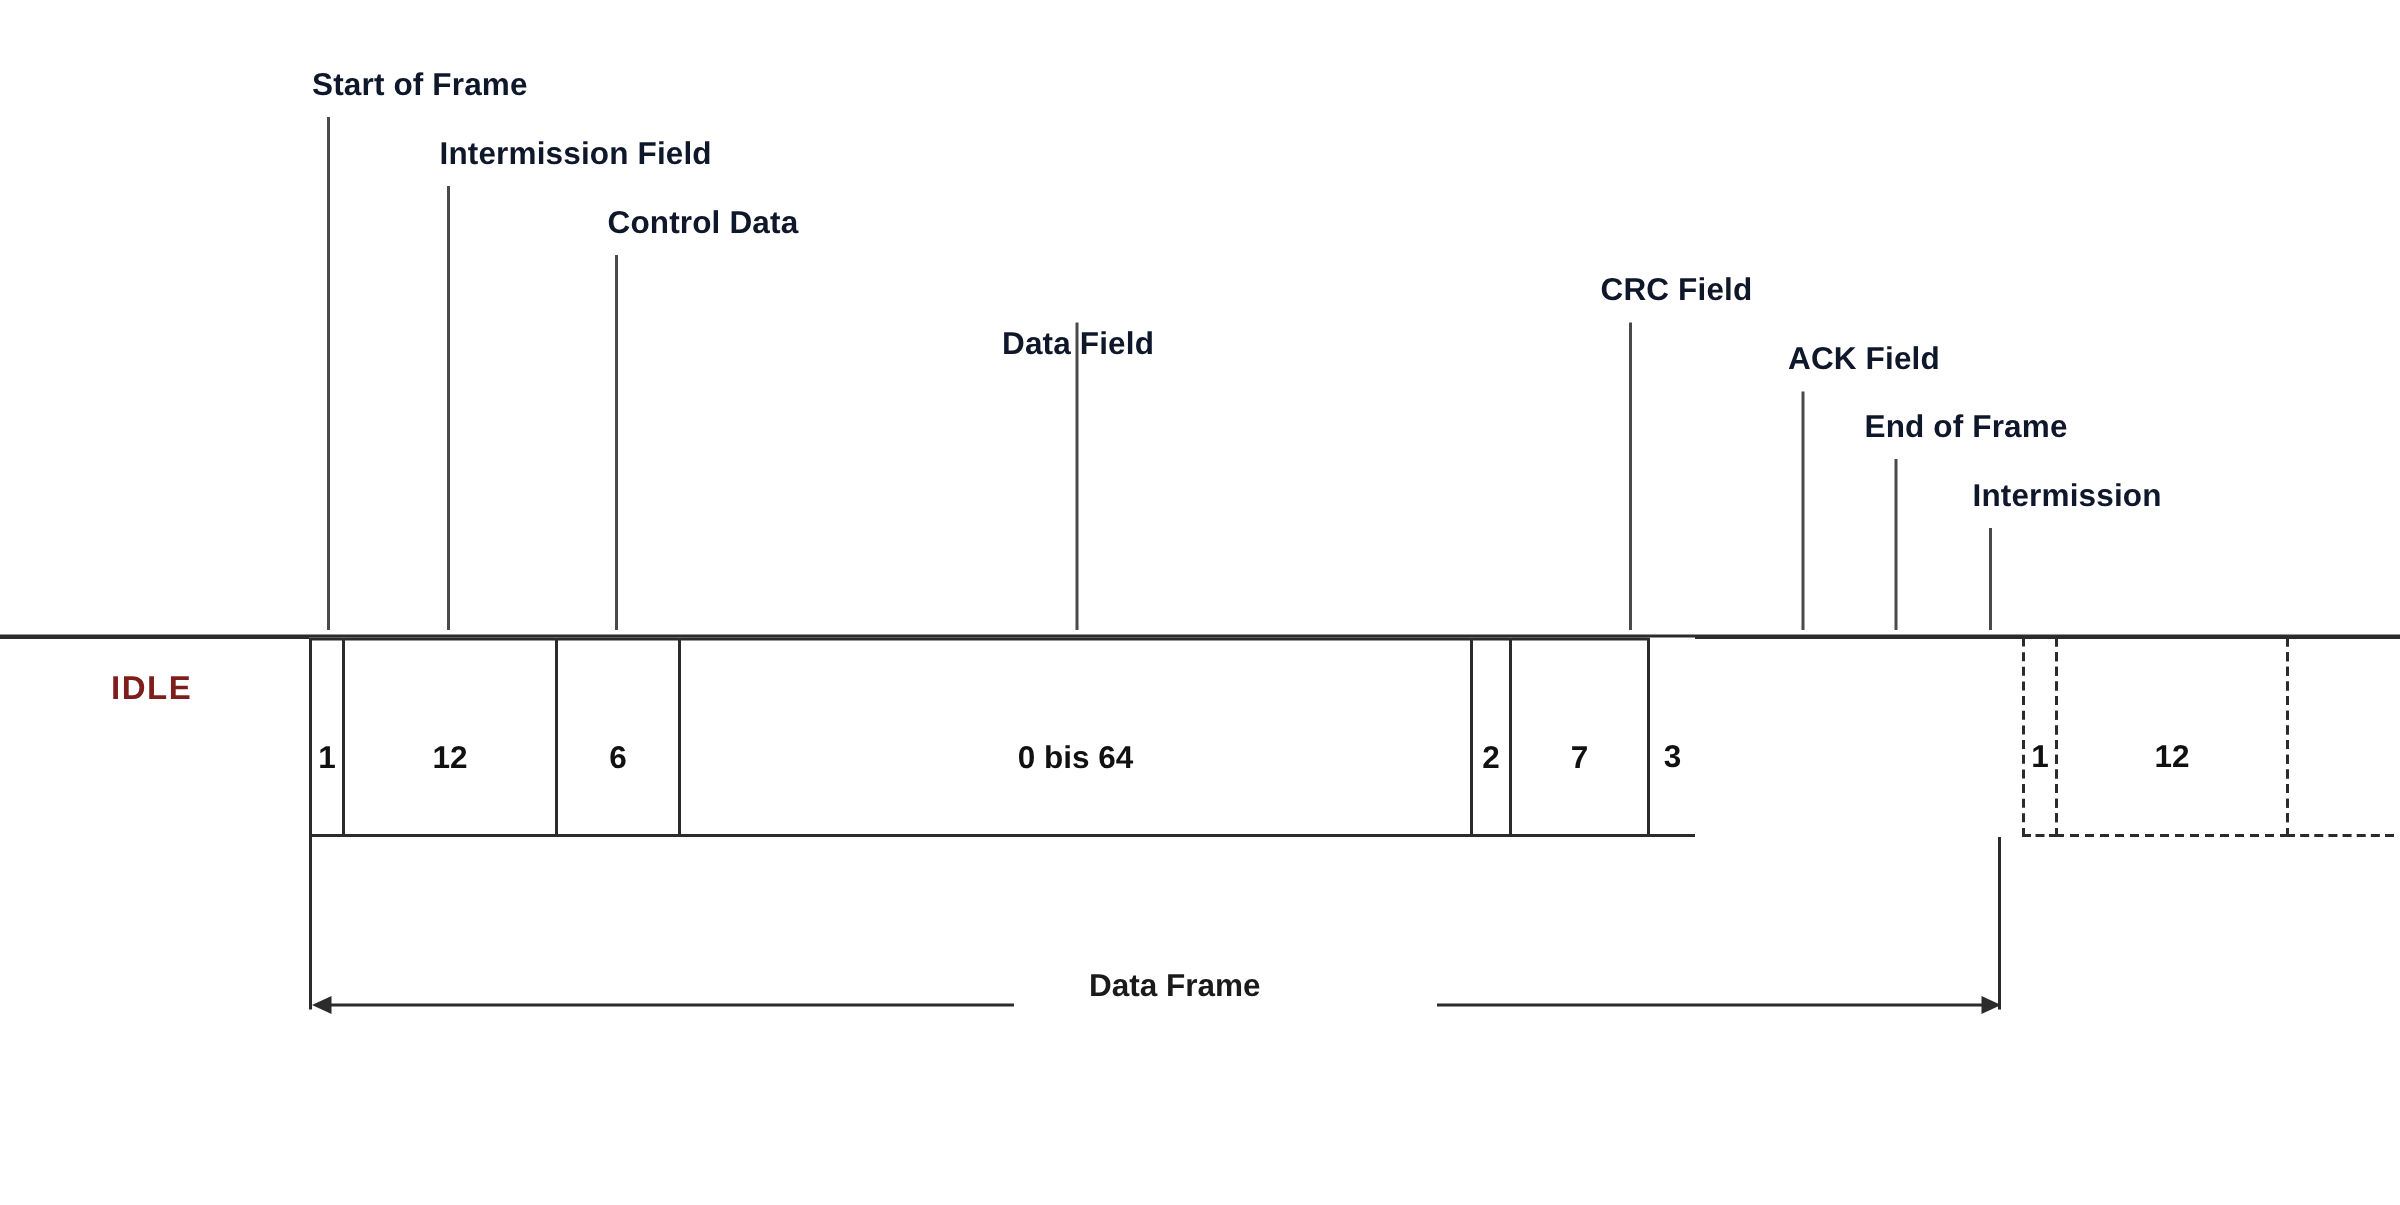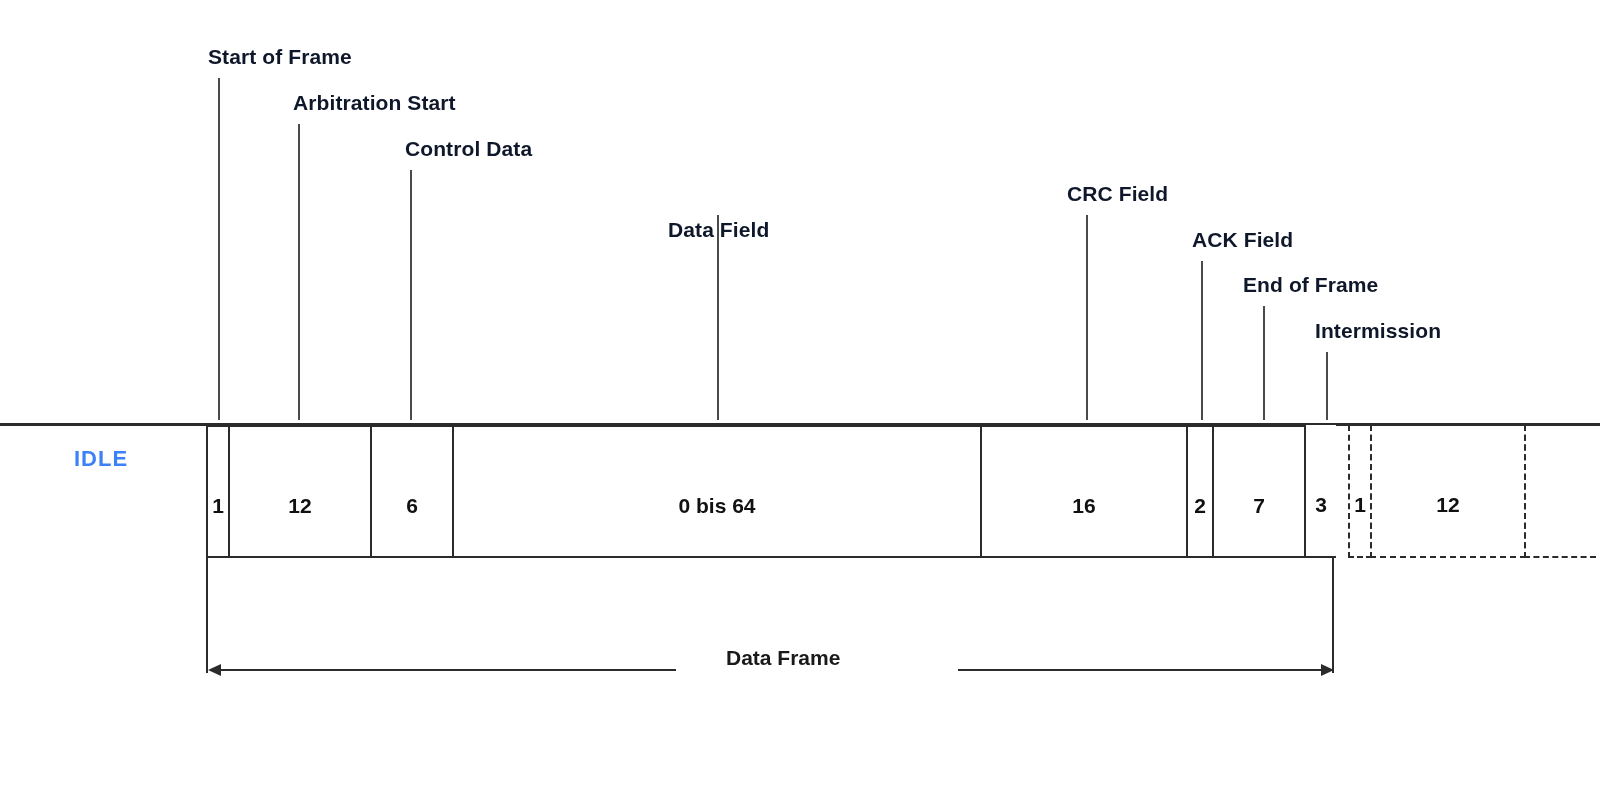--- a/index.html
+++ b/index.html
@@ -45,21 +45,21 @@
     width: 1600px;
     height: 3px;
     background: #2b2b2b;
   }
   .idle-label {
     position: absolute;
     left: 74px;
     top: 446px;
     font-size: 22px;
     font-weight: bold;
-    color: #3b82f6;
+    color: #7f1d1d;
     letter-spacing: 1px;
   }
 
   
   .frame-bar {
     position: absolute;
     left: 206px;
     top: 425px;
     height: 133px;
     display: flex;
@@ -151,21 +151,21 @@
 </head>
 <body>
 
 <div id="diagram-root">
 
   <div>
 
     <div class="callout-label" style="left:208px; top:46px;">Start of Frame</div>
     <div class="leader-line" style="left:218px; top:78px; height:342px;"></div>
 
-    <div class="callout-label" style="left:293px; top:92px;">Arbitration Start</div>
+    <div class="callout-label" style="left:293px; top:92px;">Intermission Field</div>
     <div class="leader-line" style="left:298px; top:124px; height:296px;"></div>
 
     <div class="callout-label" style="left:405px; top:138px;">Control Data</div>
     <div class="leader-line" style="left:410px; top:170px; height:250px;"></div>
 
     <div class="callout-label" style="left:668px; top:183px;margin-top:36px;">Data Field</div>
     <div class="leader-line" style="left:717px; top:215px; height:205px;"></div>
 
     <div class="callout-label" style="left:1067px; top:183px;">CRC Field</div>
     <div class="leader-line" style="left:1086px; top:215px; height:205px;"></div>
@@ -189,23 +189,20 @@
     </div>
     <div class="frame-cell" style="width:144px;">
       <span class="cell-value">12</span>
     </div>
     <div class="frame-cell" style="width:84px;">
       <span class="cell-value">6</span>
     </div>
     <div class="frame-cell" style="width:530px;">
       <span class="cell-value">0 bis 64</span>
     </div>
-    <div class="frame-cell" style="width:208px;">
-      <span class="cell-value">16</span>
-    </div>
     <div class="frame-cell" style="width:28px;">
       <span class="cell-value">2</span>
     </div>
     <div class="frame-cell" style="width:94px;">
       <span class="cell-value">7</span>
     </div>
     <div class="frame-cell no-right-border" style="width:32px; border-top:none;">
       <span class="cell-value">3</span>
     </div>
   </div>

